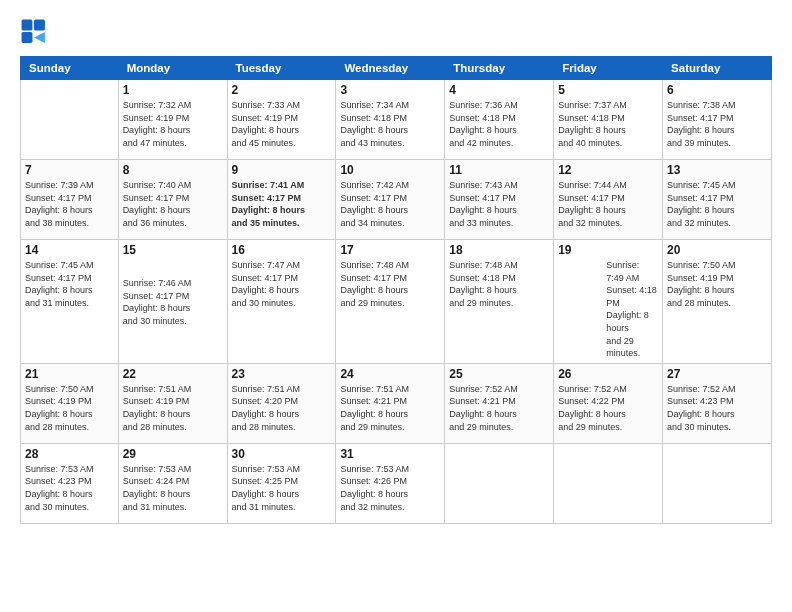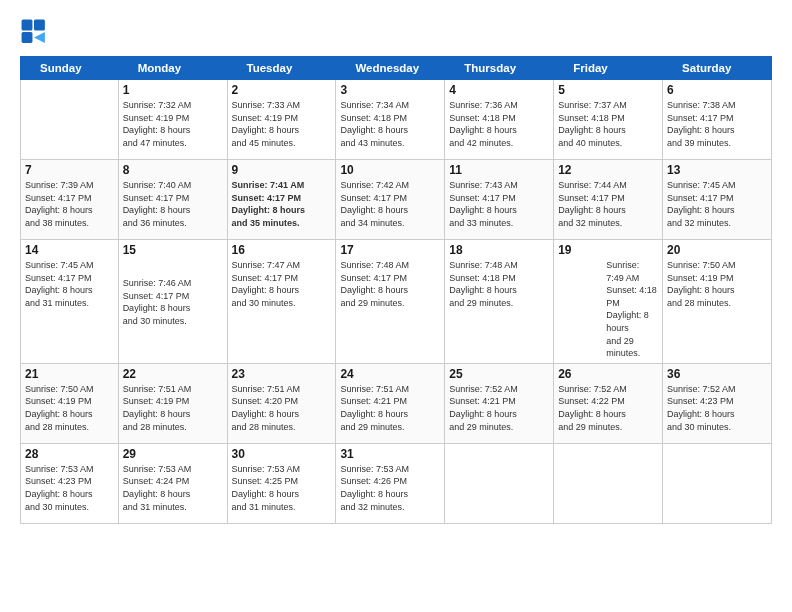--- a/index.html
+++ b/index.html
@@ -55,21 +55,21 @@
     table {
       width: 100%;
       border-collapse: collapse;
       table-layout: fixed;
     }
     th {
       background-color: #1565C0;
       color: #fff;
       font-size: 11.5px;
       font-weight: bold;
-      padding: 5px 19px;
+      padding: 5px 8px;
       text-align: left;
       border: 1px solid #1565C0;
     }
     td {
       border: 1px solid #ccc;
       vertical-align: top;
       padding: 3px 4px;
       font-size: 9.5px;
       color: #222;
       height: 80px;
@@ -313,21 +313,21 @@
 and 29 minutes.</div>
           </td>
           <td>
             <span class="day-num">26</span>
             <div class="day-info" style="white-space: pre-line;">Sunrise: 7:52 AM
 Sunset: 4:22 PM
 Daylight: 8 hours
 and 29 minutes.</div>
           </td>
           <td>
-            <span class="day-num">36</span>
+            <span class="day-num">27</span>
             <div class="day-info" style="white-space: pre-line;">Sunrise: 7:52 AM
 Sunset: 4:23 PM
 Daylight: 8 hours
 and 30 minutes.</div>
           </td>
         </tr>
         <tr>
           <td>
             <span class="day-num">28</span>
             <div class="day-info" style="white-space: pre-line;">Sunrise: 7:53 AM

